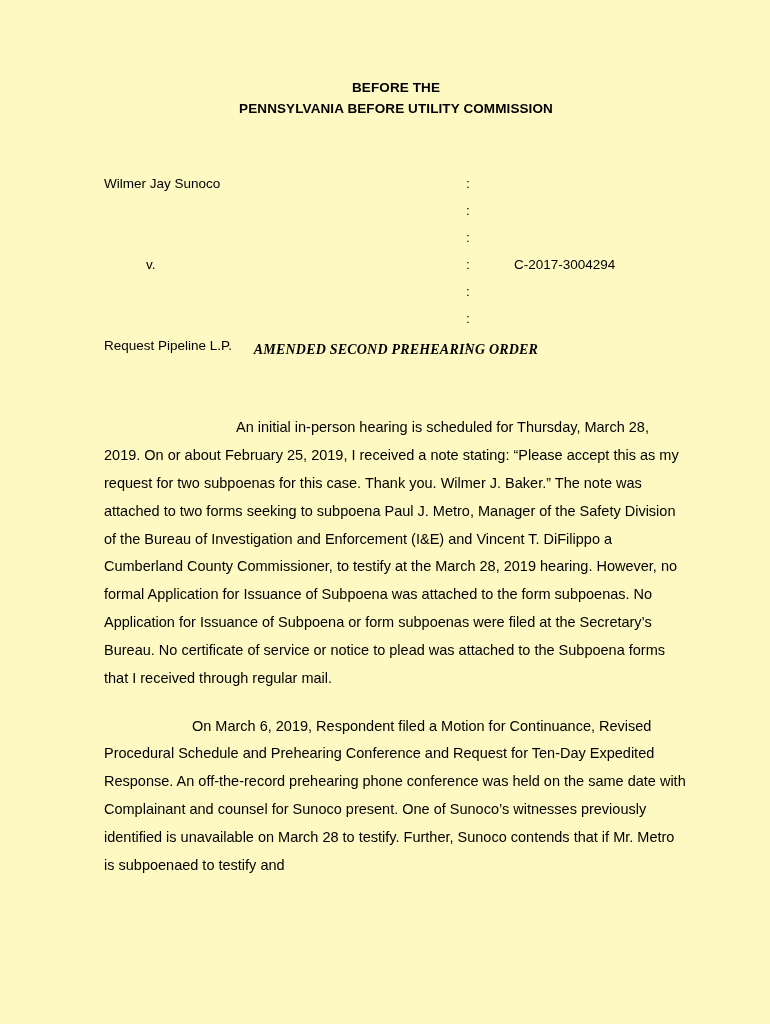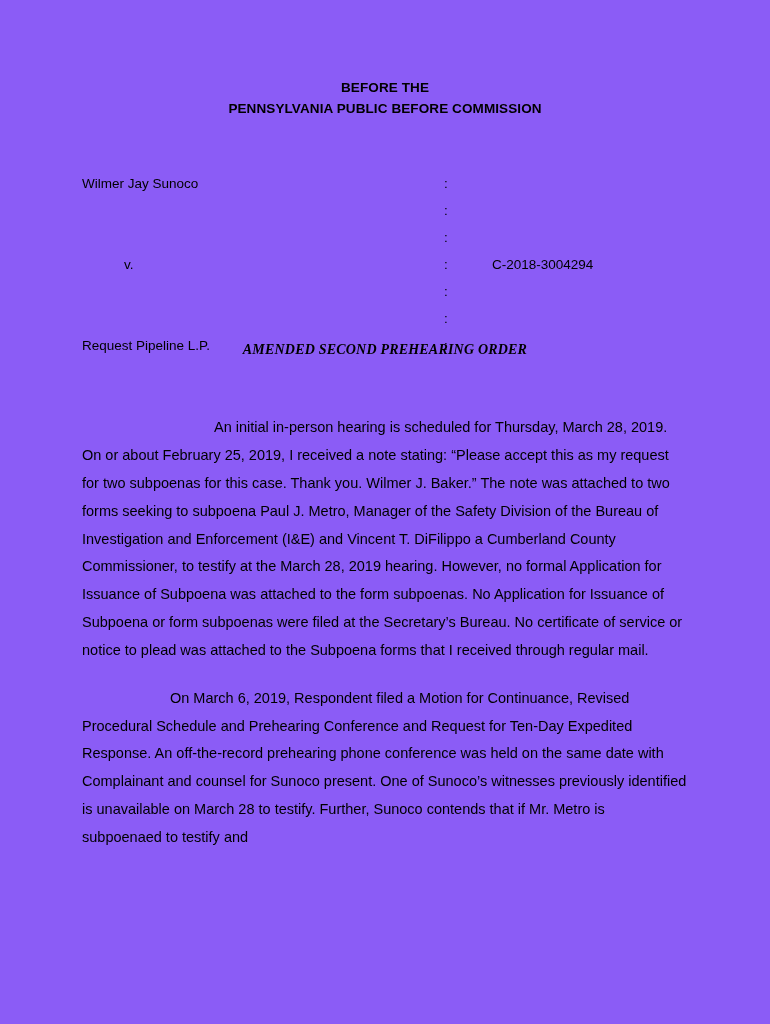--- a/index.html
+++ b/index.html
@@ -11,23 +11,23 @@
     width: 770px;
     height: 1024px;
     font-family: "Liberation Sans", sans-serif;
     color: #000000;
     overflow: hidden;
   }
   .page {
     position: relative;
     width: 770px;
     height: 1024px;
-    background: #8b5cf6;
+    background: #fef9c3;
     box-sizing: border-box;
-    padding: 78px 82px 0 82px;
+    padding: 78px 82px 0 104px;
   }
   .header-block {
     text-align: center;
     font-weight: bold;
     font-size: 13.5px;
     line-height: 1.55;
     letter-spacing: 0.1px;
   }
   .header-line-1 { display: block; }
   .header-line-2 { display: block; }
@@ -86,21 +86,21 @@
   .indent-1 { display: inline-block; width: 132px; }
   .indent-2 { display: inline-block; width: 88px; }
 </style>
 </head>
 <body>
 
 <div class="page">
 
   <div class="header-block">
     <span class="header-line-1">BEFORE THE</span>
-    <span class="header-line-2">PENNSYLVANIA PUBLIC BEFORE COMMISSION</span>
+    <span class="header-line-2">PENNSYLVANIA BEFORE UTILITY COMMISSION</span>
   </div>
 
   <div class="caption">
     <table class="caption-table">
       <tbody>
           <tr>
         <td class="col-party">Wilmer Jay Sunoco</td>
         <td class="col-colon">:</td>
         <td class="col-docket"></td>
       </tr>
@@ -110,21 +110,21 @@
         <td class="col-docket"></td>
       </tr>
       <tr>
         <td class="col-party"></td>
         <td class="col-colon">:</td>
         <td class="col-docket"></td>
       </tr>
       <tr>
         <td class="col-party indent-v">v.</td>
         <td class="col-colon">:</td>
-        <td class="col-docket">C-2018-3004294</td>
+        <td class="col-docket">C-2017-3004294</td>
       </tr>
       <tr>
         <td class="col-party"></td>
         <td class="col-colon">:</td>
         <td class="col-docket"></td>
       </tr>
       <tr>
         <td class="col-party"></td>
         <td class="col-colon">:</td>
         <td class="col-docket"></td>

